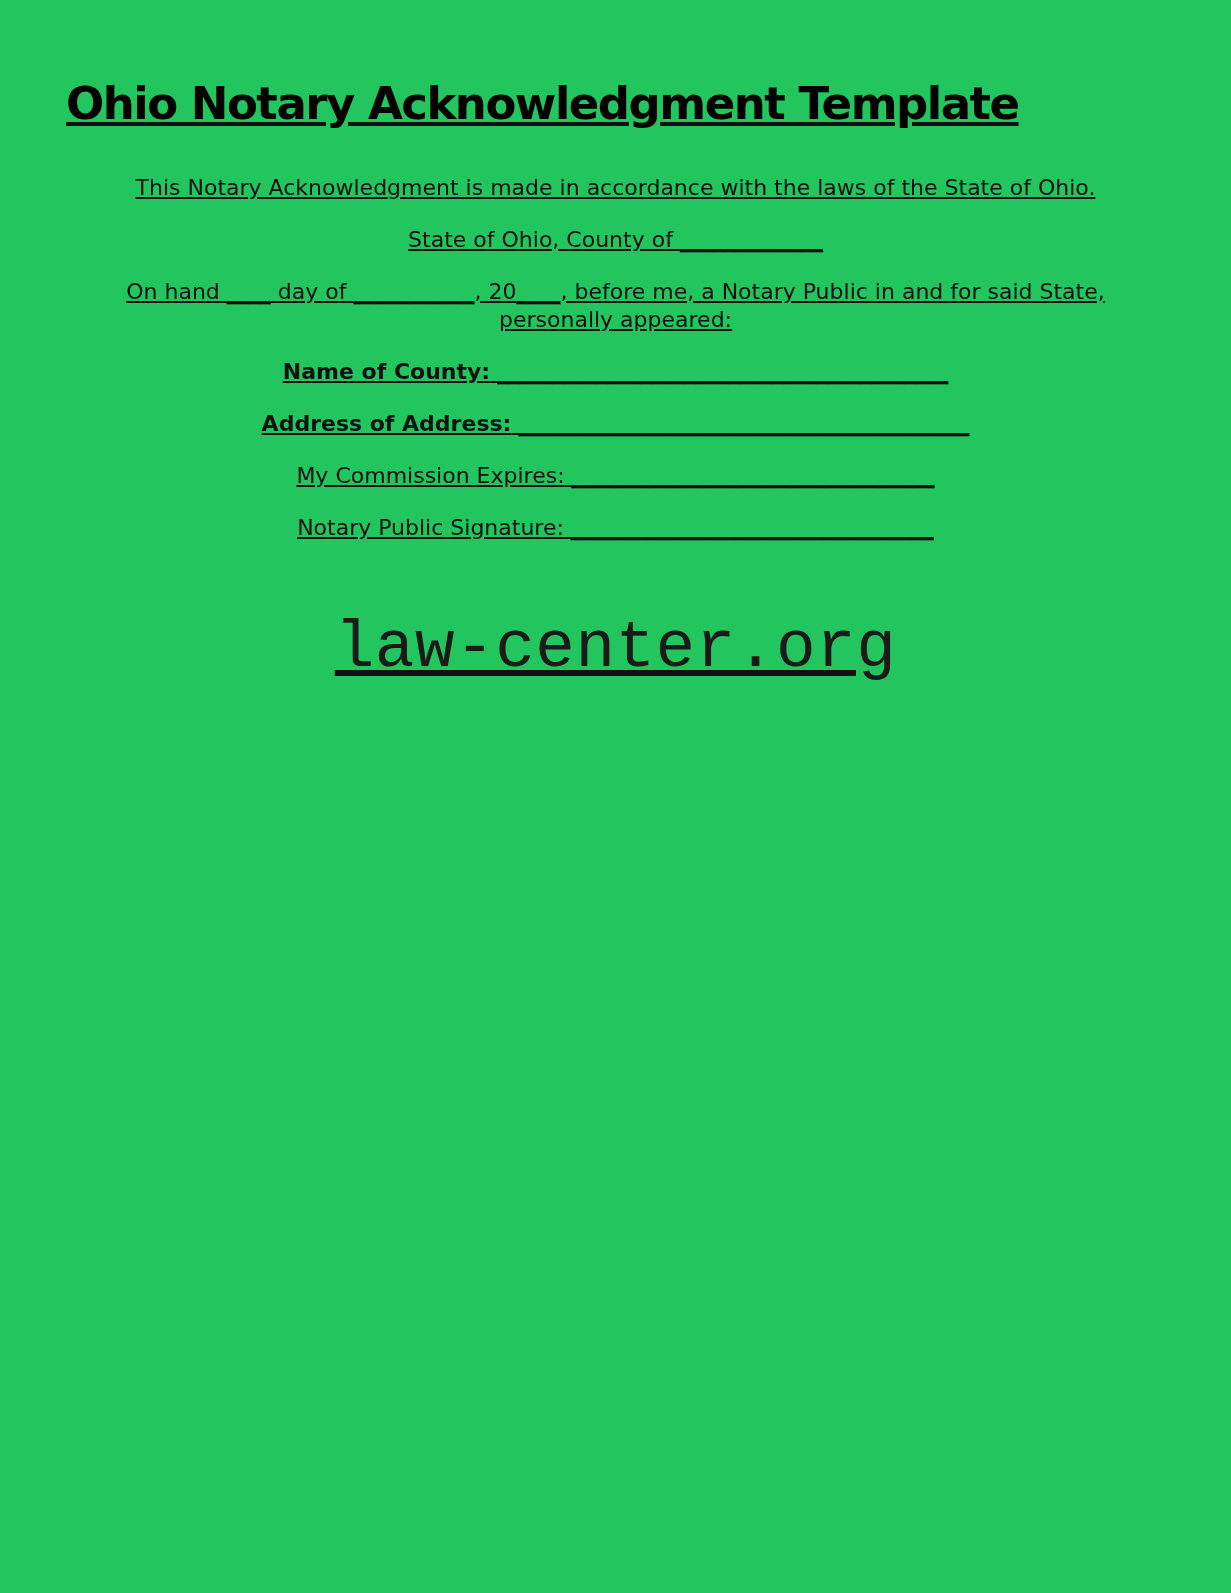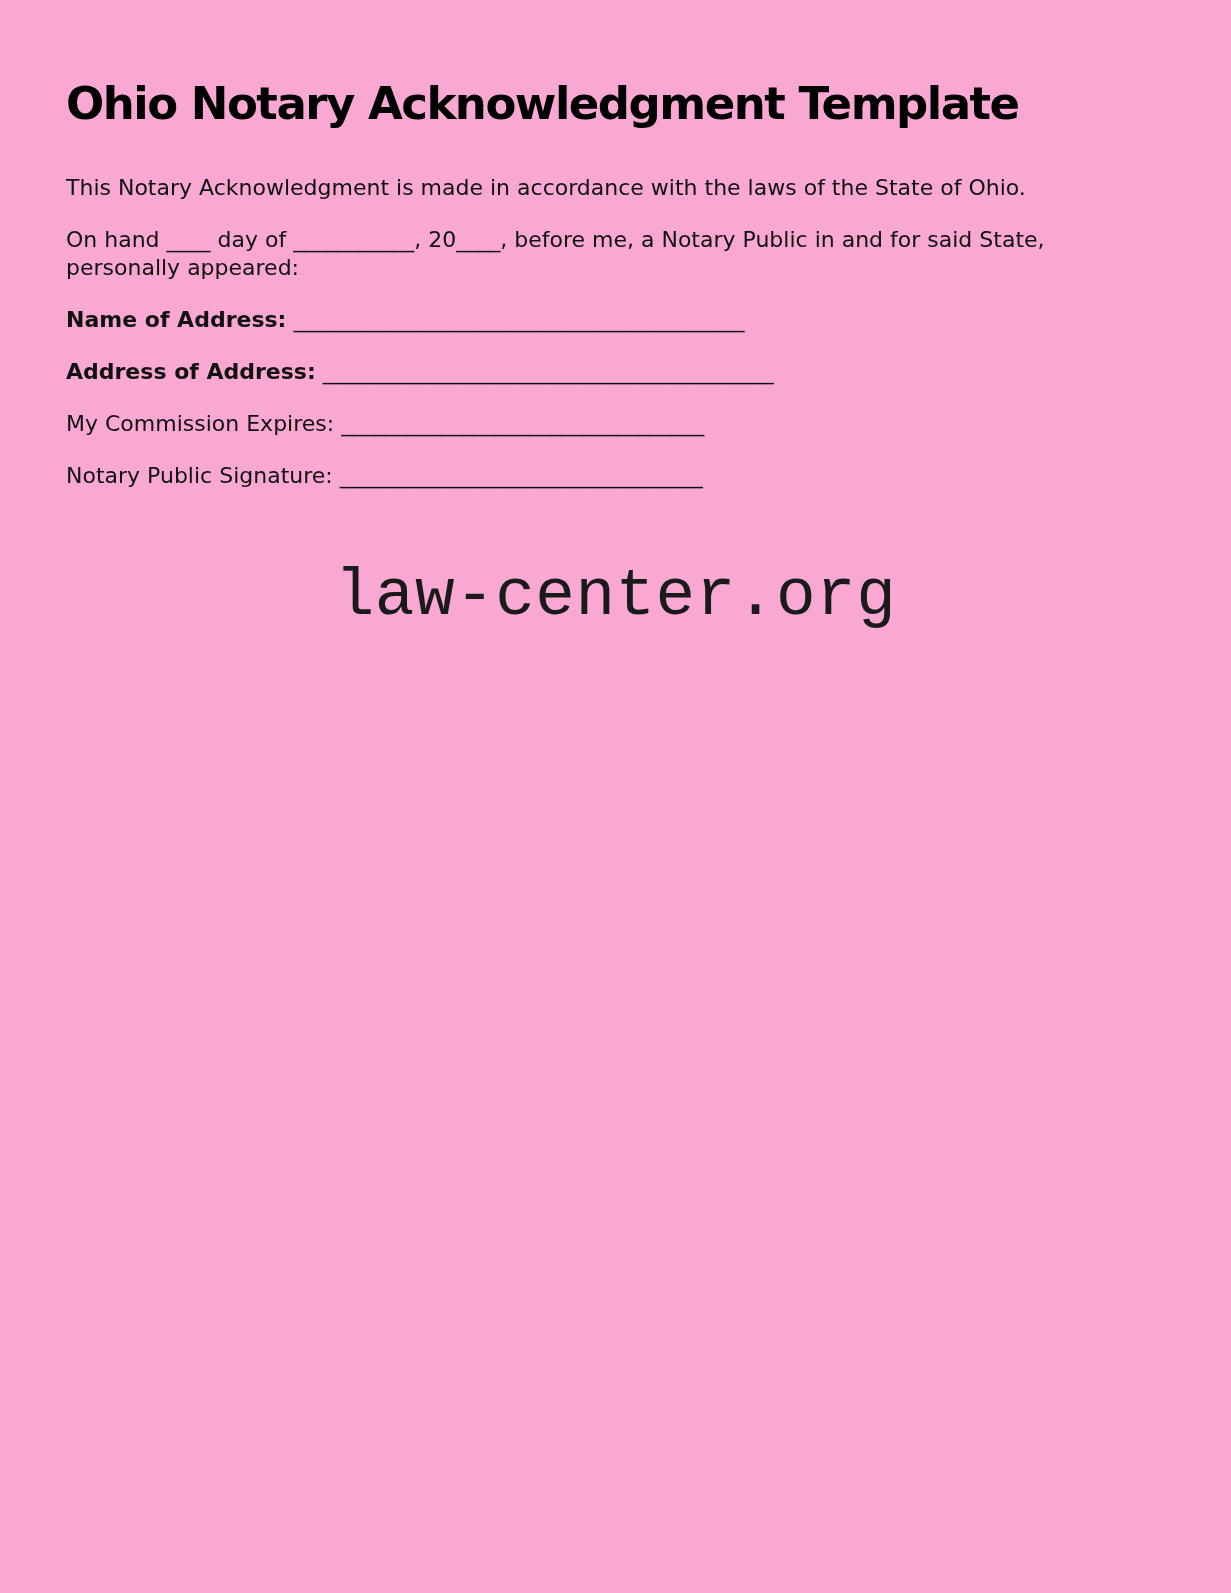--- a/index.html
+++ b/index.html
@@ -5,41 +5,43 @@
   html, body {
     margin: 0;
     padding: 0;
     background: #ffffff;
   }
   .page {
     width: 1231px;
     height: 1593px;
     box-sizing: border-box;
     padding: 78px 66px 0 66px;
-    background: #f9a8d4;
+    background: #22c55e;
     color: #111111;
     font-family: "DejaVu Sans", sans-serif;
     overflow: hidden;
+    text-decoration: underline;
   }
   h1.doc-title {
     margin: 0 0 44px 0;
     font-family: "DejaVu Sans", sans-serif;
     font-weight: bold;
     font-size: 45px;
     line-height: 52px;
     letter-spacing: -1.5px;
     color: #000000;
     white-space: nowrap;
   }
   .para {
     margin: 0 0 24px 0;
     font-size: 22px;
     line-height: 28px;
     white-space: pre-line; 
     color: #111111;
+    text-align: center;
   }
   .bold {
     font-weight: bold;
   }
   .blank {
     letter-spacing: 0;
   }
   .footer-mark {
     margin: 76px 0 0 0;
     font-family: "Liberation Mono", monospace;
@@ -53,25 +55,26 @@
 </style>
 </head>
 <body>
 
 <div class="page">
 
   <h1 class="doc-title">Ohio Notary Acknowledgment Template</h1>
 
   <p class="para">This Notary Acknowledgment is made in accordance with the laws of the State of Ohio.</p>
 
+  <p class="para"><span>State of Ohio, County of </span><span class="blank">_____________</span></p>
 
   <p class="para"><span>On hand </span><span class="blank">____</span><span> day of </span><span class="blank">___________</span><span>, 20</span><span class="blank">____</span><span>, before me, a Notary Public in and for said State,
 personally appeared:</span></p>
 
-  <p class="para"><span class="bold">Name of Address:</span><span class="blank"> _________________________________________</span></p>
+  <p class="para"><span class="bold">Name of County:</span><span class="blank"> _________________________________________</span></p>
 
   <p class="para"><span class="bold">Address of Address:</span><span class="blank"> _________________________________________</span></p>
 
 
 
   <p class="para"><span>My Commission Expires:</span><span class="blank"> _________________________________</span></p>
 
   <p class="para"><span>Notary Public Signature:</span><span class="blank"> _________________________________</span></p>
 
   <div class="footer-mark">law-center.org</div>

